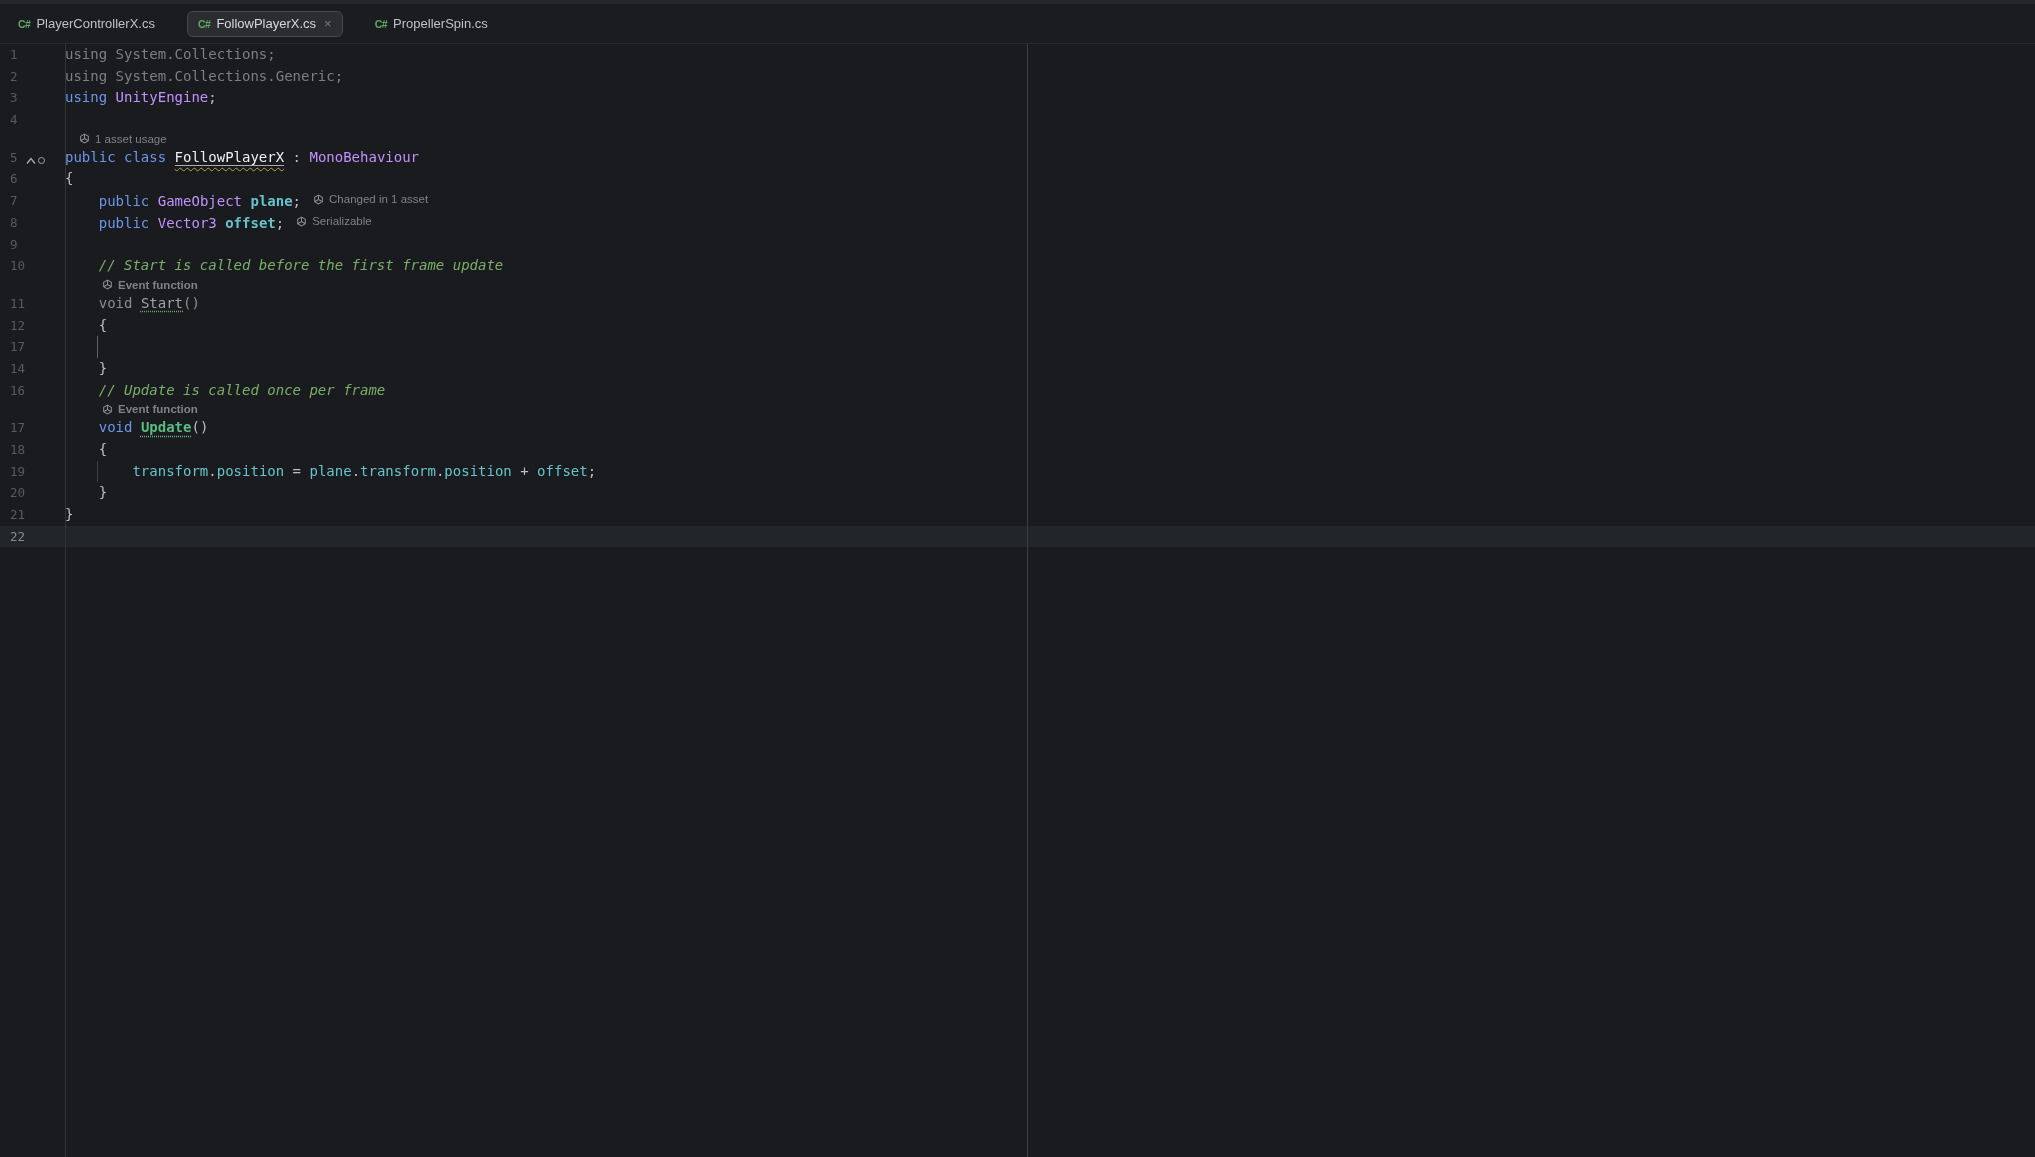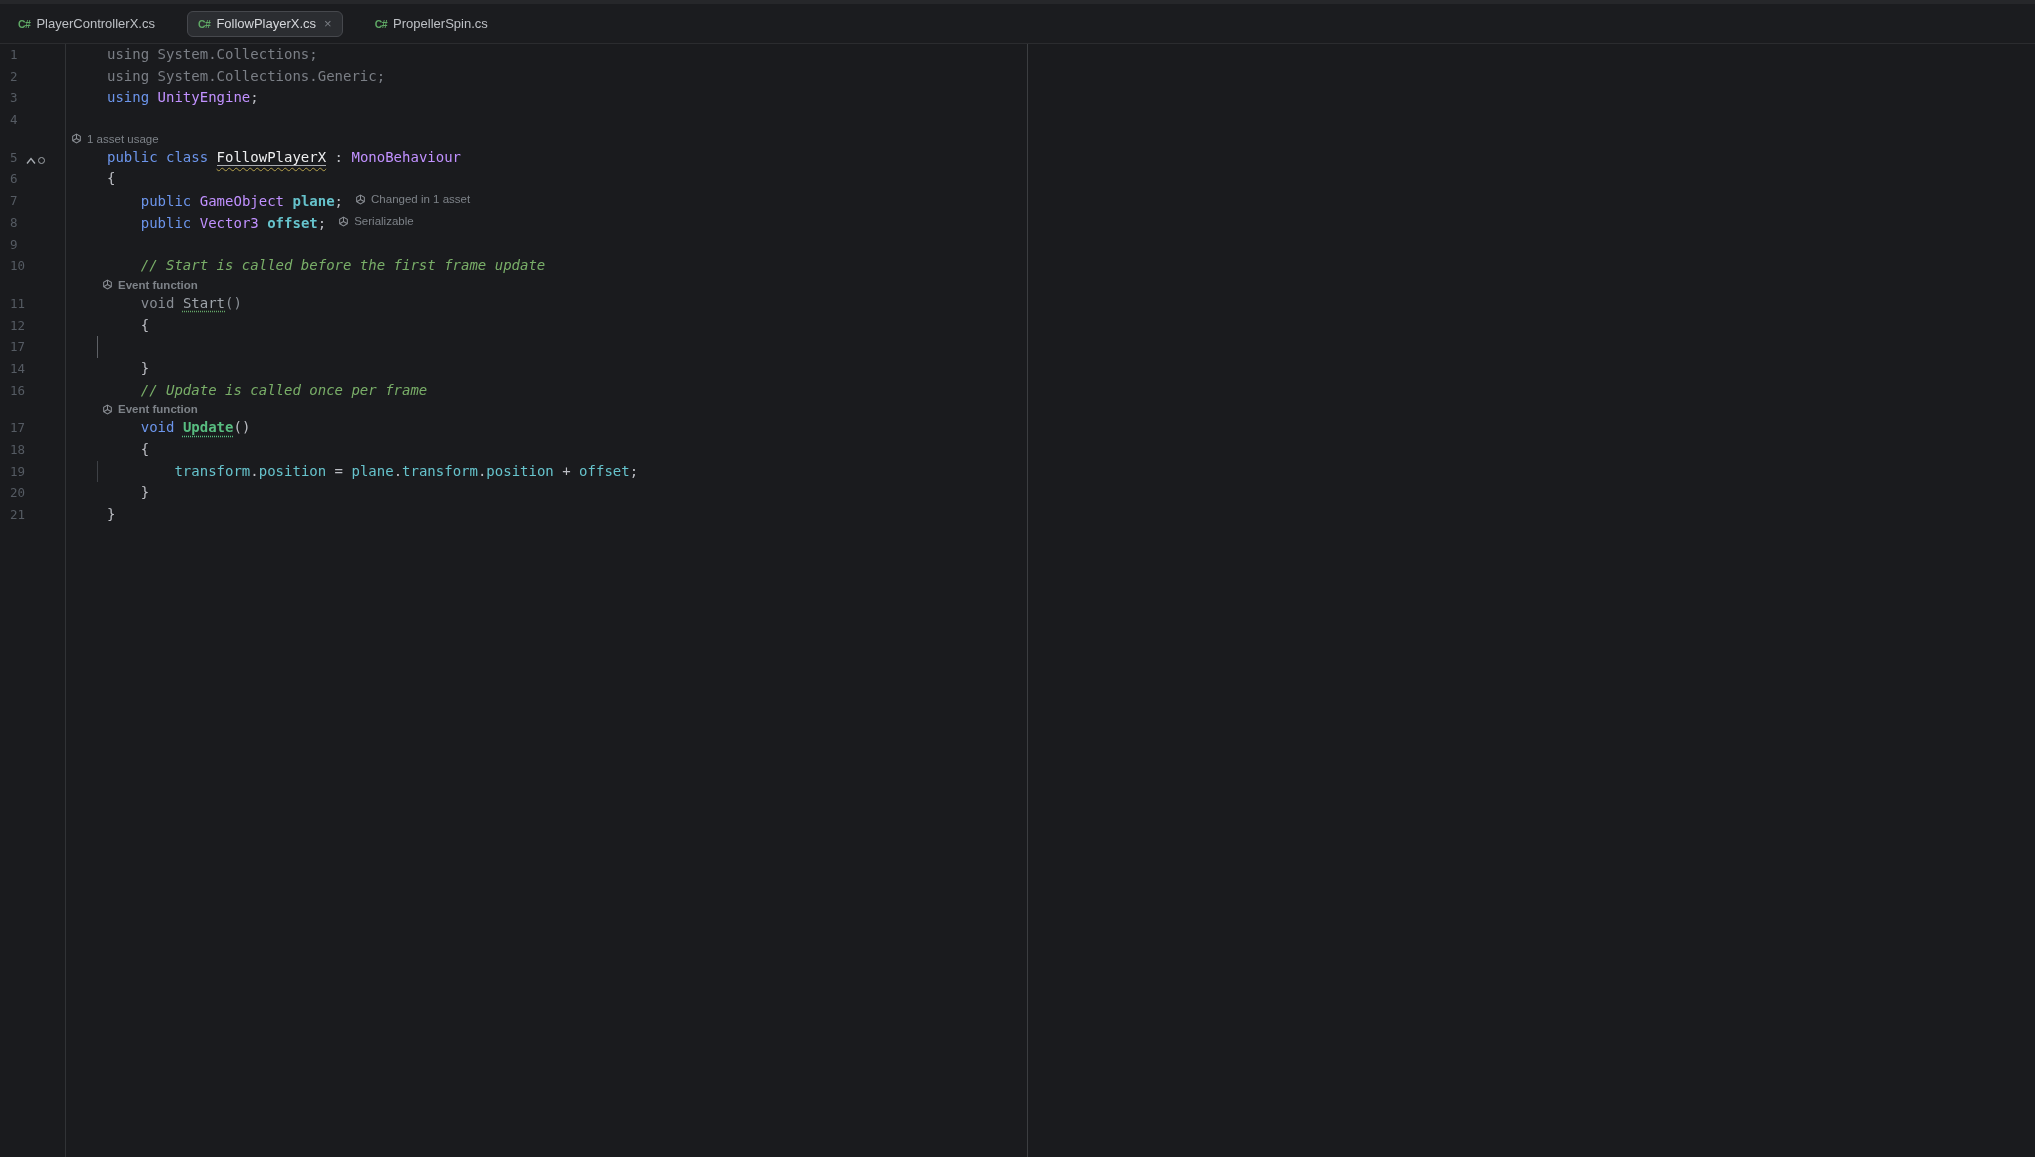--- a/index.html
+++ b/index.html
@@ -23,25 +23,25 @@
   .editor{position:absolute;top:44px;left:0;right:0;bottom:0;background:#1A1B1E;
           font-family:"DejaVu Sans Mono",monospace;}
   .gutter-sep{position:absolute;left:65px;top:0;bottom:0;width:1px;background:#313336;z-index:5;}
   .wrap-guide{position:absolute;left:1027px;top:0;bottom:0;width:1px;background:#3C3E41;z-index:5;}
 
   .row{display:flex;height:21.7px;line-height:21.7px;position:relative;}
   .row.current{background:#232629;}
   .row .num{flex:0 0 65px;padding-left:10px;box-sizing:border-box;font-size:12.5px;
             color:#555B63;position:relative;}
   .row.current .num{color:#868B92;}
-  .row .code{flex:1;white-space:pre;font-size:14px;position:relative;padding-left:42px;}
+  .row .code{flex:1;white-space:pre;font-size:14px;position:relative;}
   .row.inlay{height:16px;line-height:16px;}
   .inlay-content{display:flex;align-items:center;font-family:"Liberation Sans",sans-serif;
                  font-size:11.5px;color:#7D8288;}
-  .indent-0{padding-left:6px;}
+  .indent-0{padding-left:14px;}
   .indent-1{padding-left:37px;font-weight:bold;}
   .inlay-content svg,.hint svg{margin-right:5px;flex:0 0 auto;}
 
   .hint{display:inline-flex;align-items:center;font-family:"Liberation Sans",sans-serif;
         font-size:11.5px;color:#7D8288;margin-left:12px;transform:translateY(-1px);}
 
   
   .tok-dim{color:#7B7F86;}
   .tok-kw{color:#6C95EB;}
   .tok-type{color:#C191FF;text-align:center;}
@@ -198,17 +198,21 @@
           <div class="code"><span class="tok-pl">        </span><span class="tok-fldr">transform</span><span class="tok-pl">.</span><span class="tok-fldr">position</span><span class="tok-pl"> = </span><span class="tok-fldr">plane</span><span class="tok-pl">.</span><span class="tok-fldr">transform</span><span class="tok-pl">.</span><span class="tok-fldr">position</span><span class="tok-pl"> + </span><span class="tok-fldr">offset</span><span class="tok-pl">;</span></div>
         </div>
         <div class="row">
           <div class="num">20</div>
           <div class="code"><span class="tok-pl">    }</span></div>
         </div>
         <div class="row">
           <div class="num">21</div>
           <div class="code"><span class="tok-pl">}</span></div>
         </div>
+        <div class="row current">
+          <div class="num">22</div>
+          <div class="code"></div>
+        </div>
       </div>
     <div class="gutter-sep"></div>
     <div class="wrap-guide"></div>
   </div>
 </div>
 
 </body></html>

